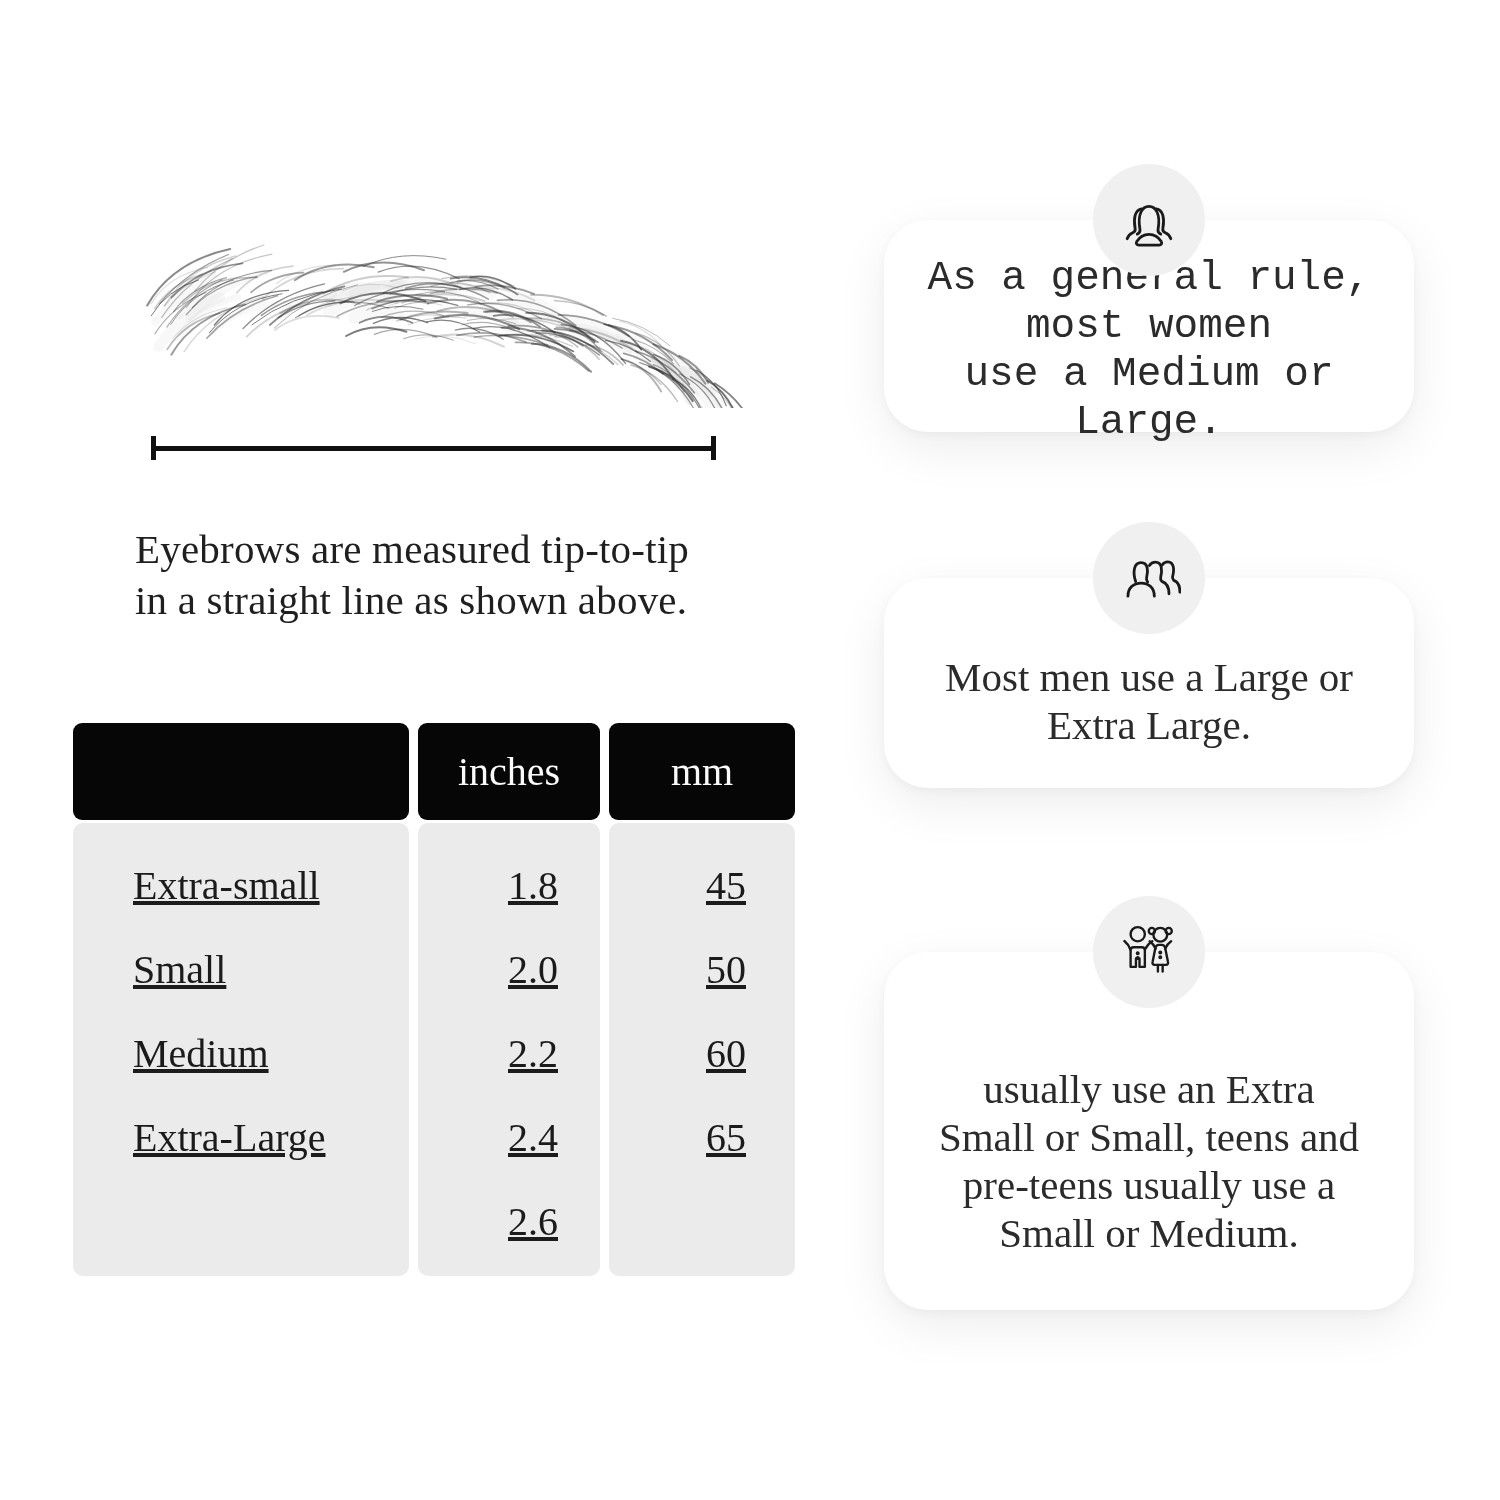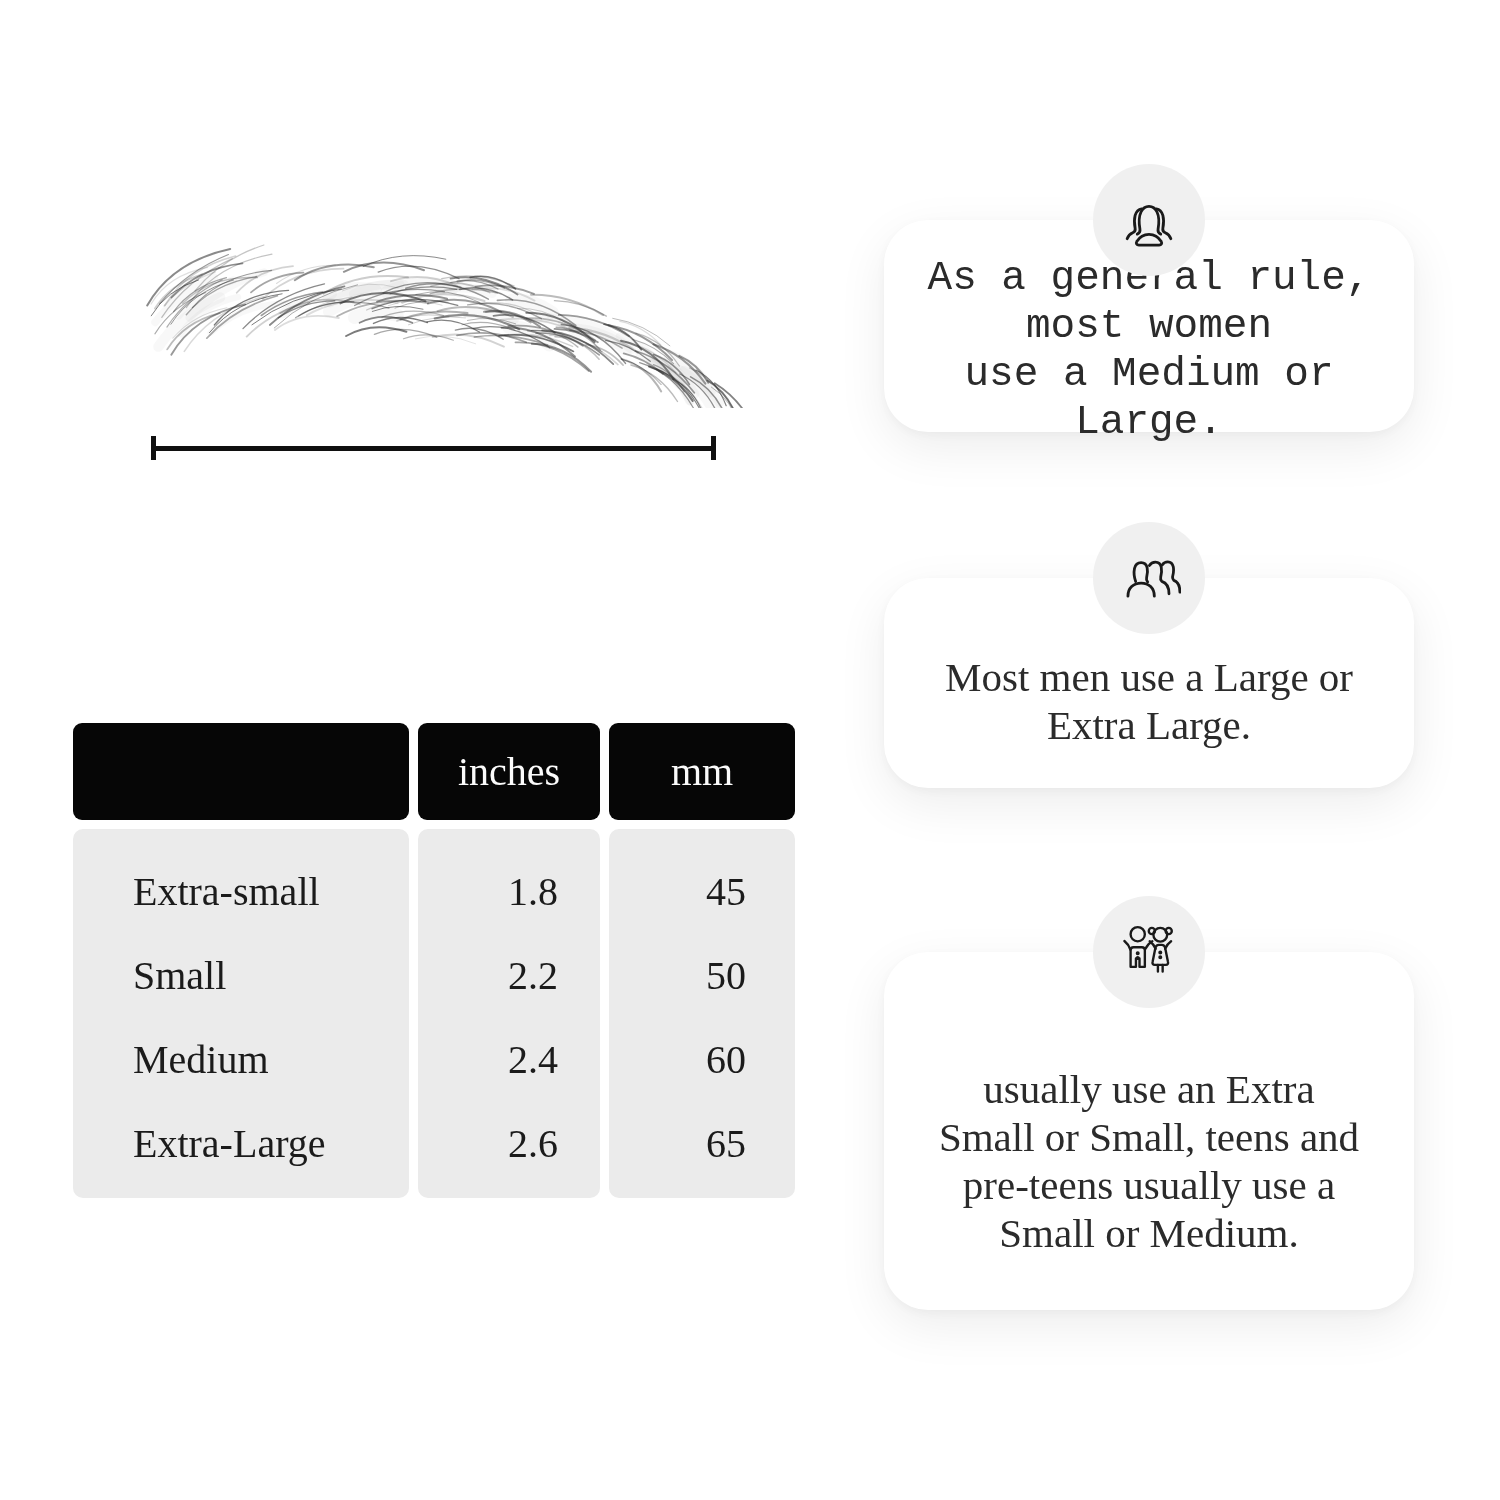--- a/index.html
+++ b/index.html
@@ -12,21 +12,21 @@
   .measure{position:absolute;left:151px;top:436px;width:565px;height:24px;}
   .measure .bar{position:absolute;left:0;right:0;top:10px;height:5px;background:#101010;}
   .measure .tick{position:absolute;top:0;width:5px;height:24px;background:#101010;}
   .measure .tick.left{left:0;}
   .measure .tick.right{right:0;}
   .caption{position:absolute;left:135px;top:524px;width:640px;
     font-size:41px;line-height:51px;color:#1f1f1f;letter-spacing:0.2px;}
   
   .size-table{position:absolute;left:73px;top:723px;width:722px;}
   .t-head,.t-body{display:grid;grid-template-columns:336px 182px 186px;column-gap:9px;}
-  .t-body{margin-top:9px;}
+  .t-body{margin-top:3px;text-decoration:underline;}
   .th{height:97px;background:#060606;border-radius:9px;color:#fbfbfb;
       display:flex;align-items:center;justify-content:center;font-size:40px;}
   .tcol{background:#ebebeb;border-radius:10px;padding:20px 0 13px 0;}
   .cell{height:84px;display:flex;align-items:center;font-size:40px;color:#1b1b1b;padding-left:48px;}
   .tcol.labels .cell{padding-left:60px;justify-content:flex-start;}
   .tcol.nums .cell{justify-content:center;}
   
   .card{position:absolute;left:884px;width:530px;background:#ffffff;border-radius:44px;
     box-shadow:0 3px 10px rgba(0,0,0,0.035), 0 16px 50px rgba(0,0,0,0.075);
     display:flex;flex-direction:column;align-items:center;justify-content:center;
@@ -233,36 +233,41 @@
         <path d="M81.8 100.2 Q109.5 69.7 152.4 57.8" fill="none" stroke="#2f2f2f" stroke-opacity="0.42" stroke-width="1.7" stroke-linecap="round"></path>
       </g>
   </svg>
 
   <div class="measure">
     <div class="tick left"></div>
     <div class="bar"></div>
     <div class="tick right"></div>
   </div>
 
+  <div class="caption">
+    <span class="cline">Eyebrows are measured tip-to-tip</span>
+    <span class="cline">in a straight line as shown above.</span>
+  </div>
 
   <div class="size-table">
     <div class="t-head">
       <div class="th"></div>
       <div class="th">inches</div>
       <div class="th">mm</div>
     </div>
     <div class="t-body">
       <div class="tcol labels">
         <div class="cell">Extra-small</div>
         <div class="cell">Small</div>
         <div class="cell">Medium</div>
         <div class="cell">Extra-Large</div>
       </div>
       <div class="tcol nums">
         <div class="cell">1.8</div>
+        <div class="cell">2.0</div>
         <div class="cell">2.2</div>
         <div class="cell">2.4</div>
         <div class="cell">2.6</div>
       </div>
       <div class="tcol nums">
         <div class="cell">45</div>
         <div class="cell">50</div>
         <div class="cell">60</div>
         <div class="cell">65</div>
       </div>

